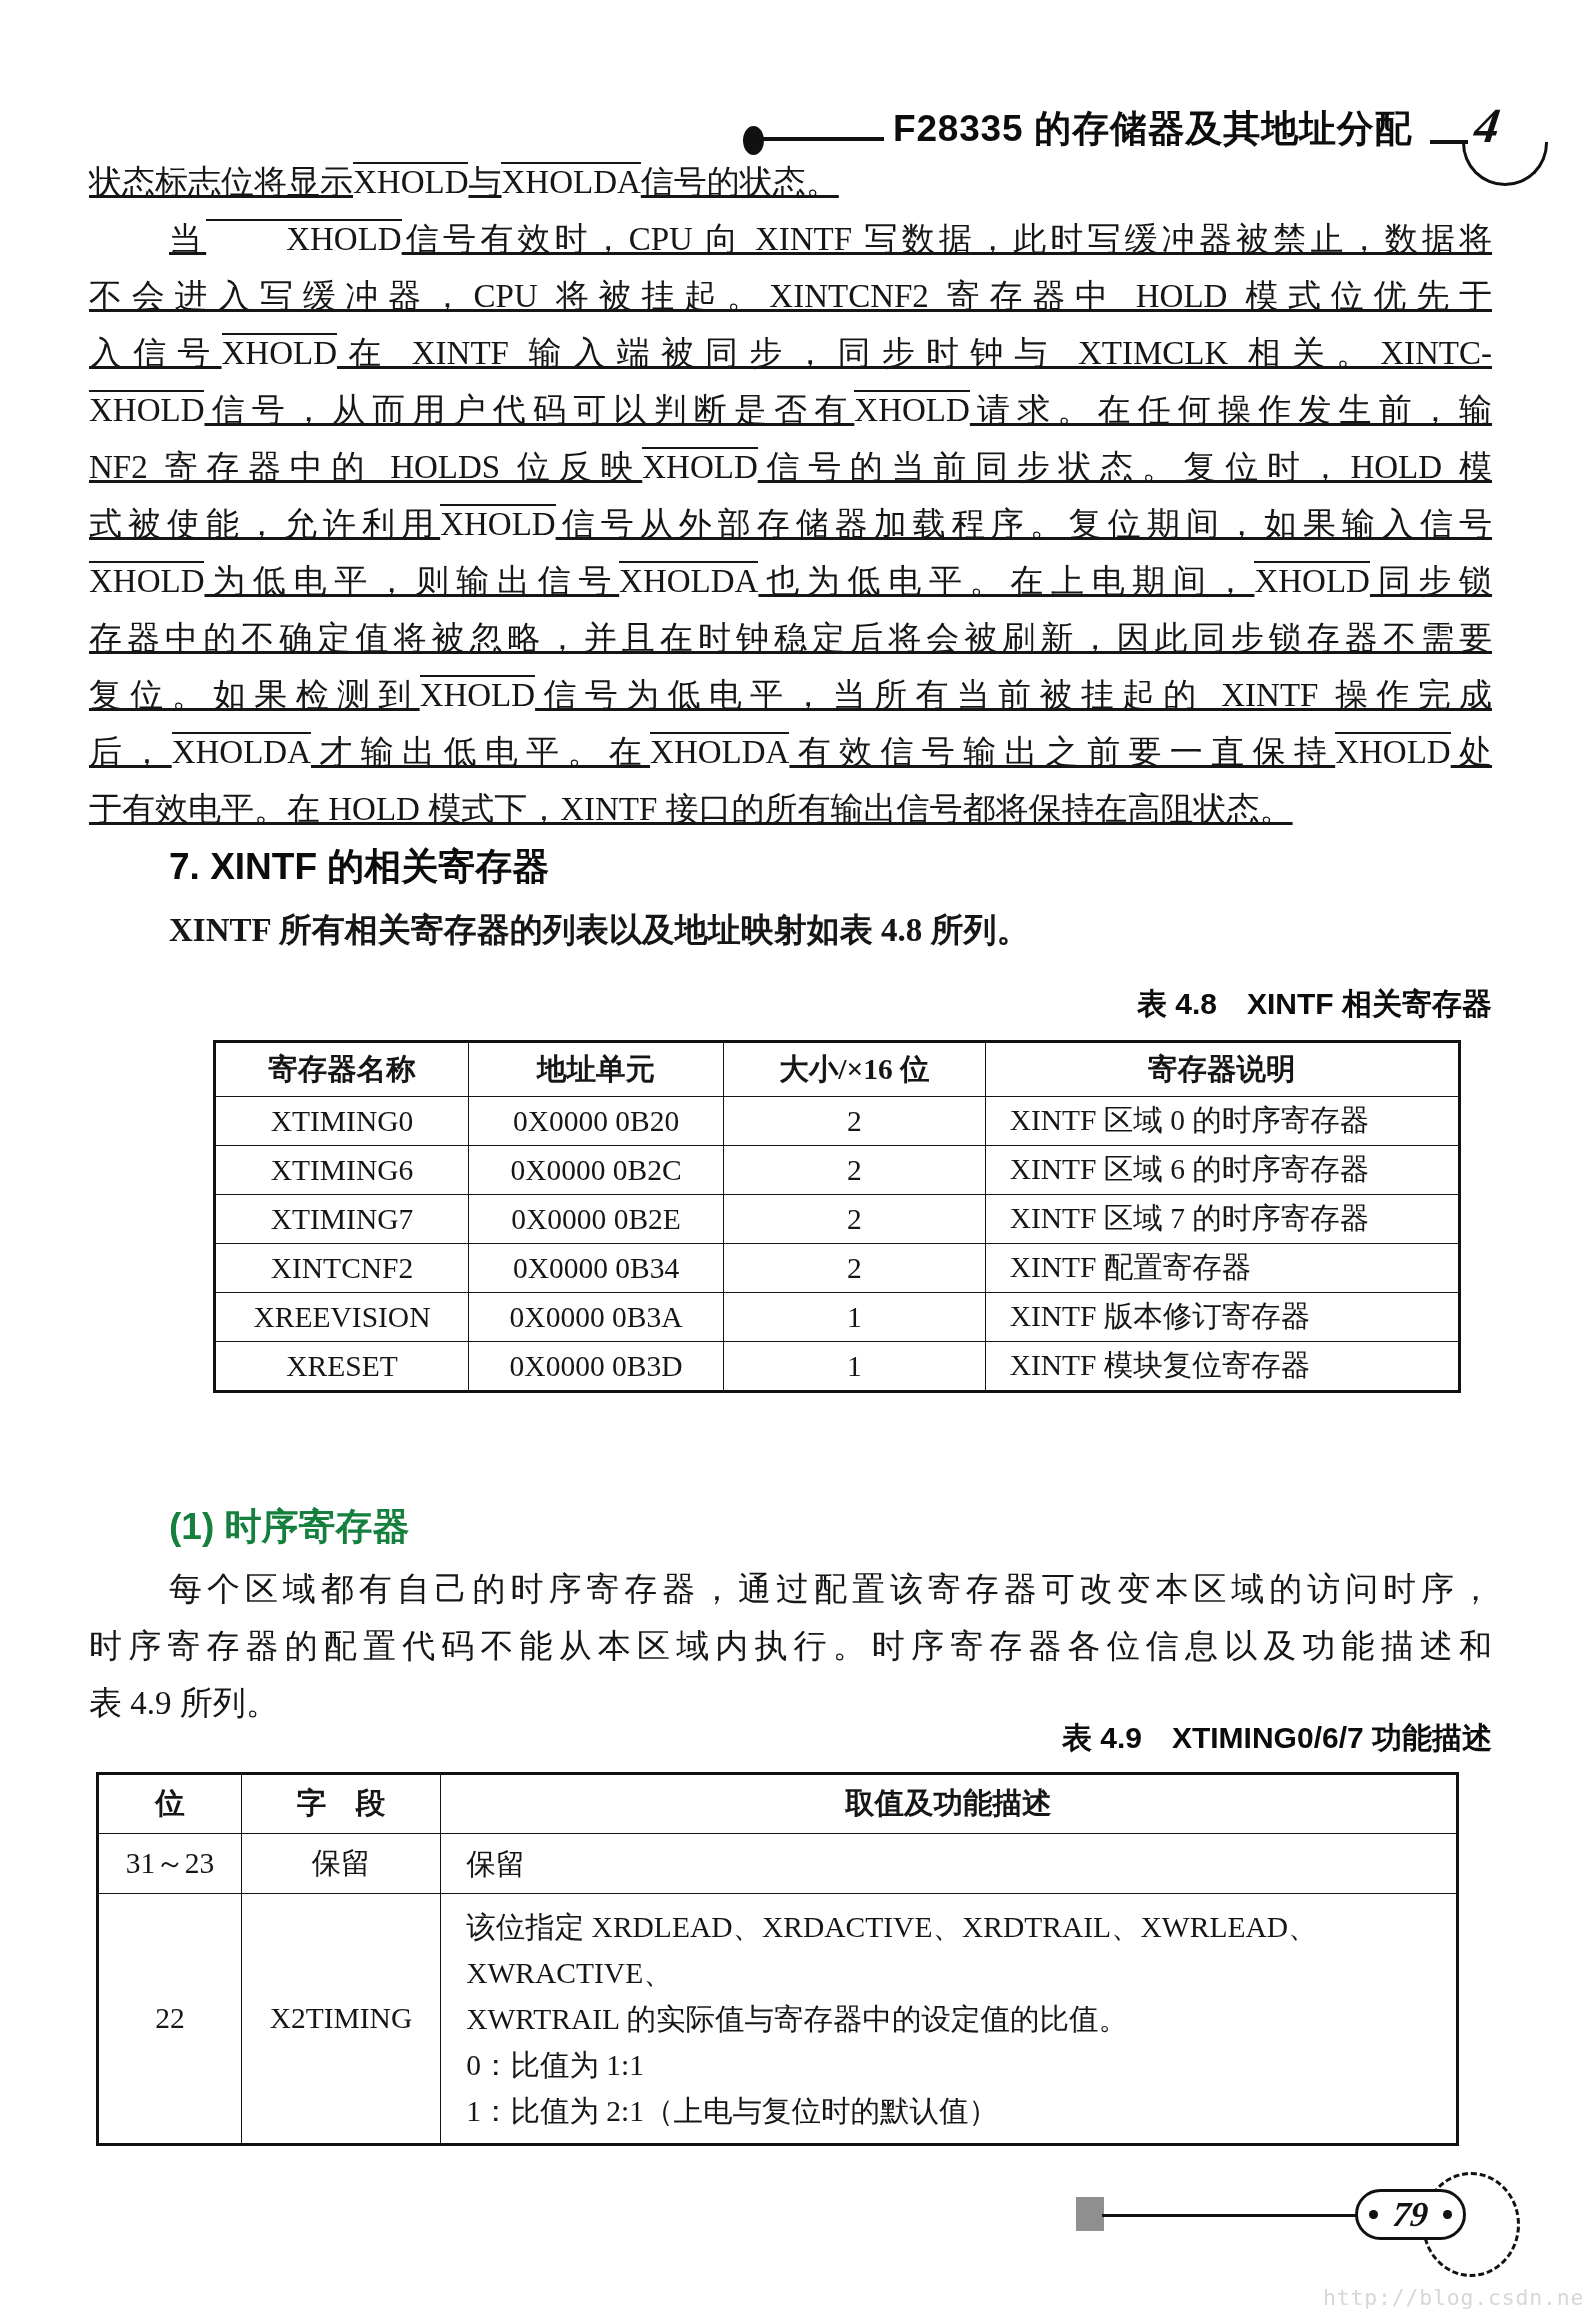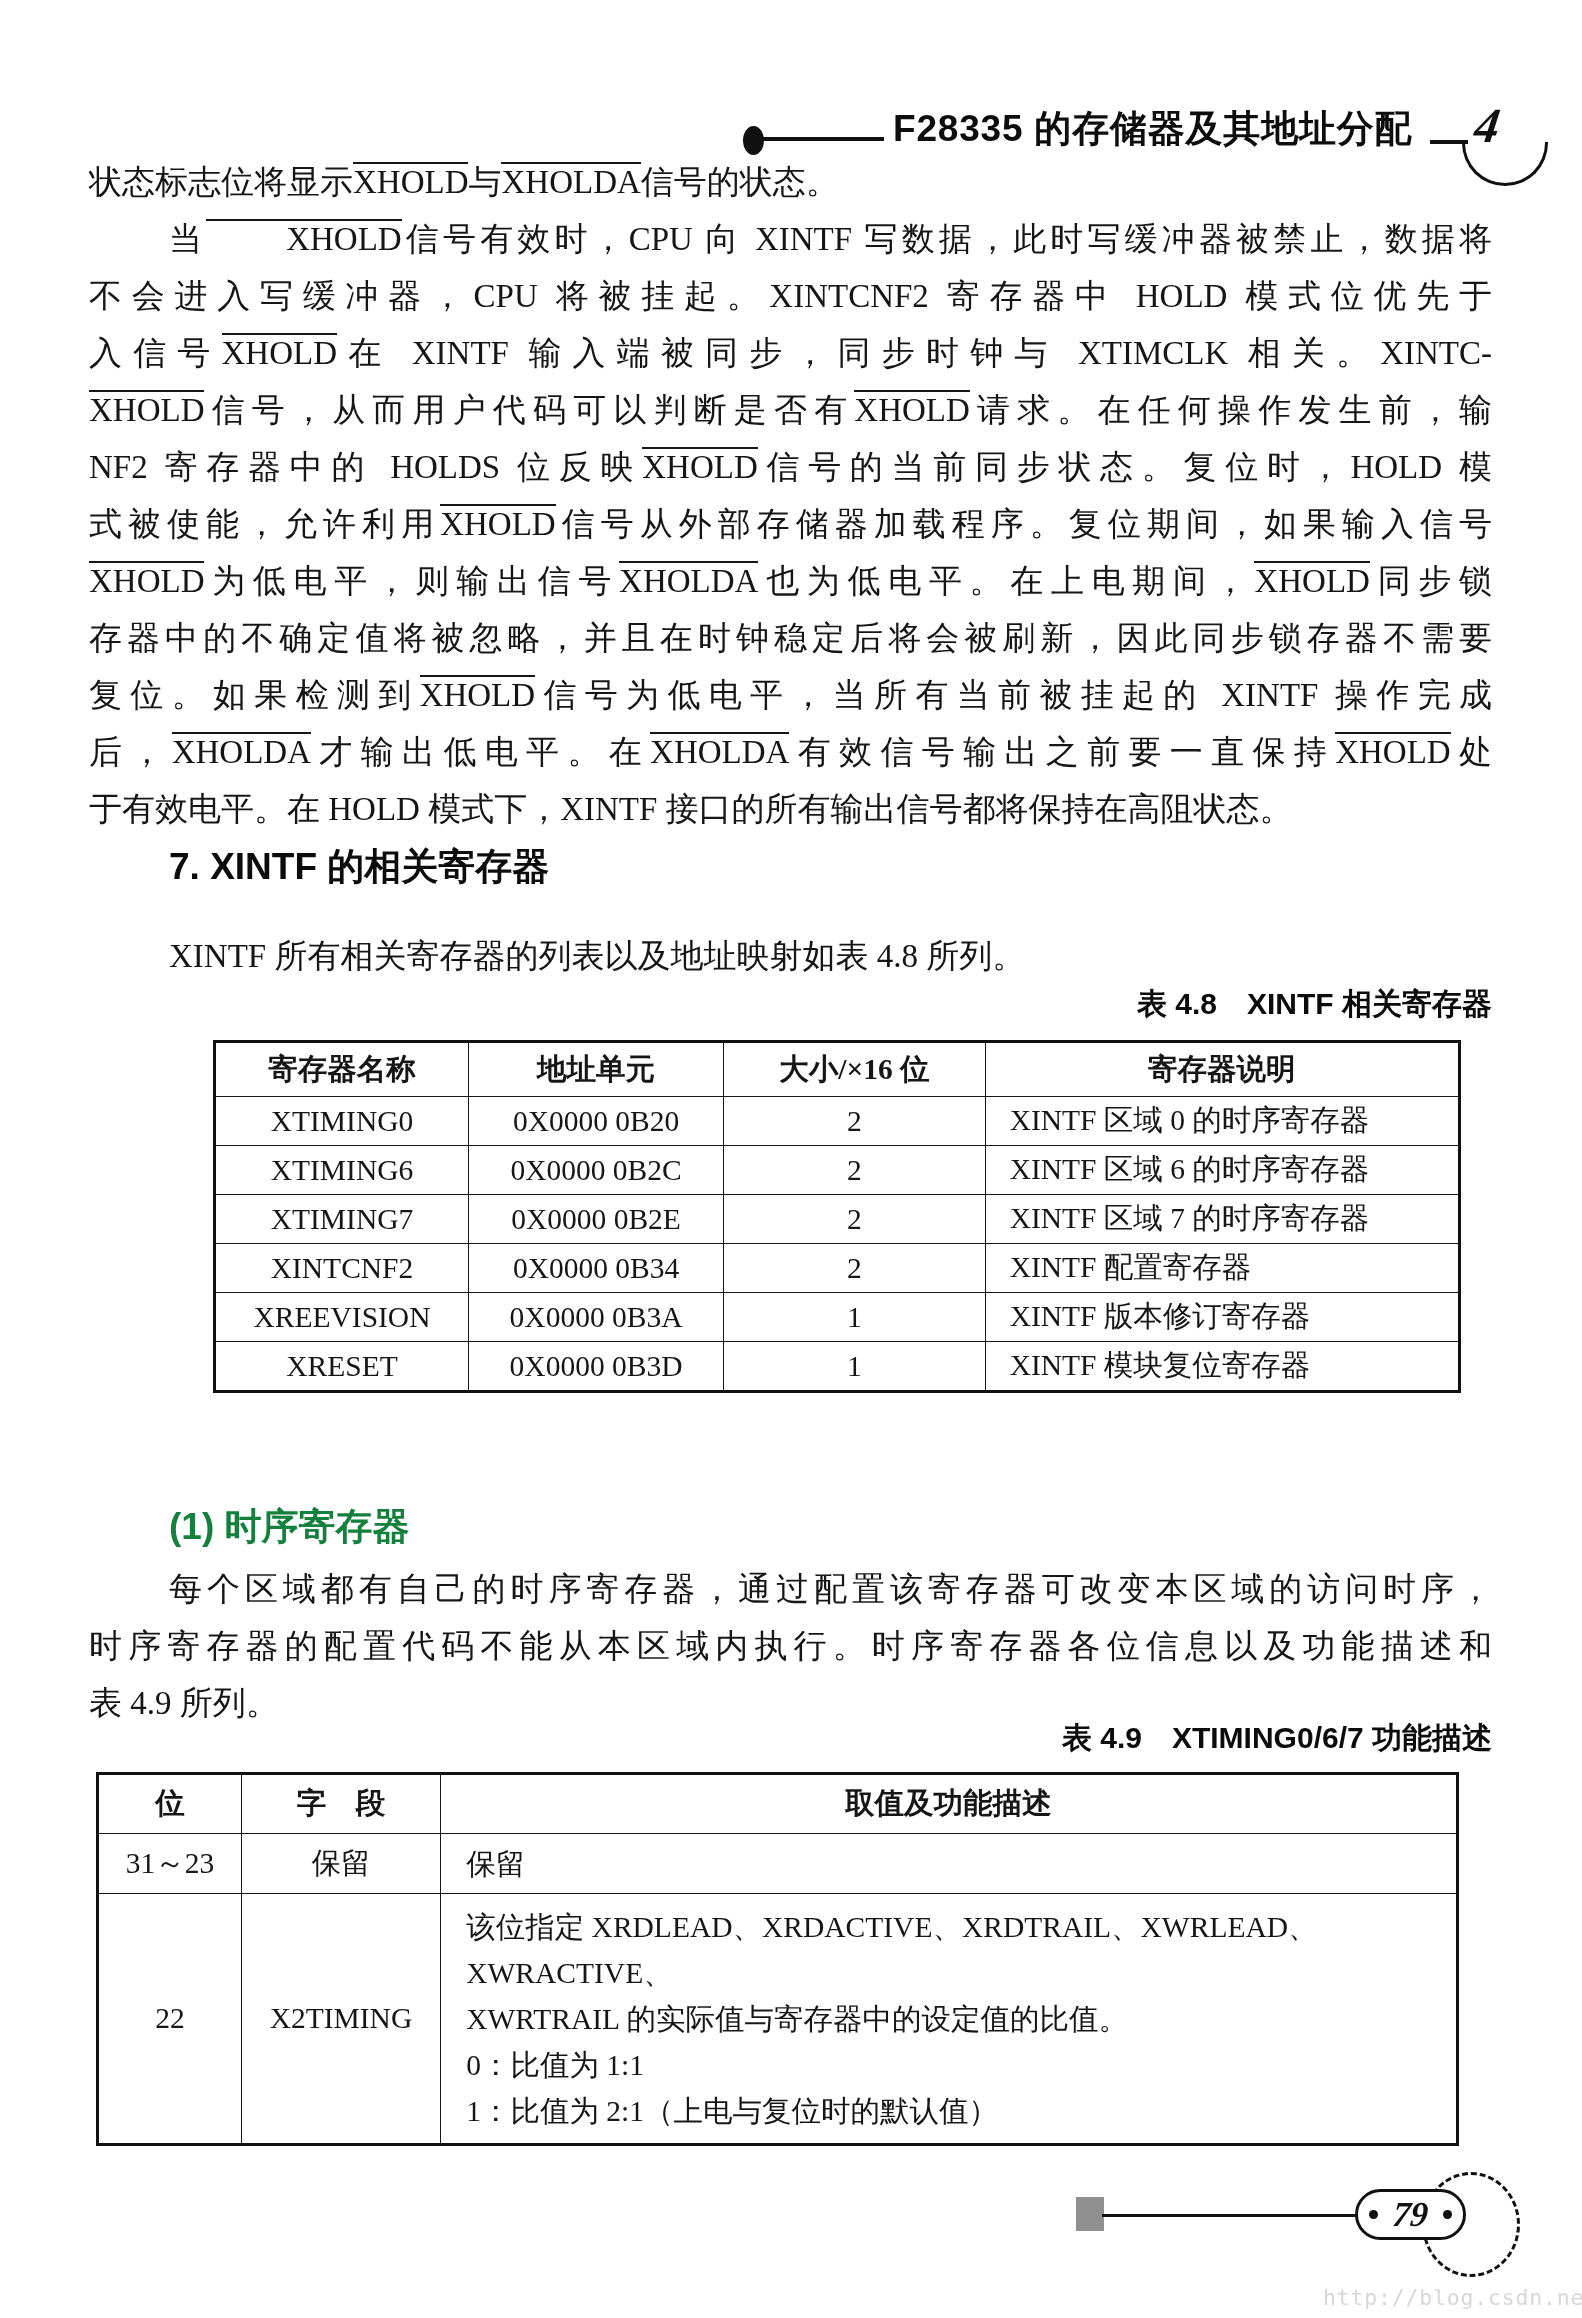--- a/index.html
+++ b/index.html
@@ -18,31 +18,31 @@
   .hd-title{position:absolute;left:893px;top:104px;
     font-family:"Liberation Sans","DejaVu Sans",sans-serif;
     font-weight:bold;font-size:37px;letter-spacing:0.8px;white-space:nowrap;color:#0d0d0d;}
   .hd-dash{position:absolute;left:1430px;top:140px;width:38px;height:4px;background:#111;}
   .hd-arc{position:absolute;left:1462px;top:142px;width:80px;height:41px;
     border:3.2px solid #111;border-top:none;border-radius:0 0 45px 45px;}
   .hd-num{position:absolute;left:1475px;top:97px;
     font-family:"Liberation Serif","DejaVu Serif",serif;
     font-style:italic;font-weight:bold;font-size:49px;color:#111;transform:skewX(-8deg);}
   
-  .body-block{position:absolute;left:89px;top:154px;width:1403px;}
+  .body-block{position:absolute;left:89px;top:154px;width:1403px;text-decoration:underline;}
   .bline{height:57px;line-height:57px;font-size:33px;white-space:nowrap;}
   .bline.jl{white-space:normal;text-align:justify;text-align-last:justify;}
   .bline.ind{text-indent:80px;}
   .ov{display:inline-block;border-top:2.4px solid #161616;padding-top:0.8px;line-height:1.05;}
   
   .h7{position:absolute;left:169px;top:842px;
     font-family:"Liberation Sans","DejaVu Sans",sans-serif;
     font-weight:bold;font-size:37px;color:#0c0c0c;white-space:nowrap;}
-  .intro{position:absolute;left:89px;top:928px;width:1403px;
-    font-size:33px;line-height:57px;text-indent:80px;}
+  .intro{position:absolute;left:89px;top:902px;width:1403px;
+    font-size:33px;line-height:57px;text-indent:80px;font-weight:bold;}
   .h1s{position:absolute;left:169px;top:1502px;
     font-family:"Liberation Sans","DejaVu Sans",sans-serif;
     font-weight:bold;font-size:37px;color:#15803d;white-space:nowrap;}
   .para2{position:absolute;left:89px;top:1561px;width:1403px;}
   
   .cap{position:absolute;left:89px;width:1403px;text-align:right;
     font-family:"Liberation Sans","DejaVu Sans",sans-serif;
     font-weight:bold;font-size:30px;color:#0c0c0c;}
   .cap48{top:984px;}
   .cap49{top:1718px;}

